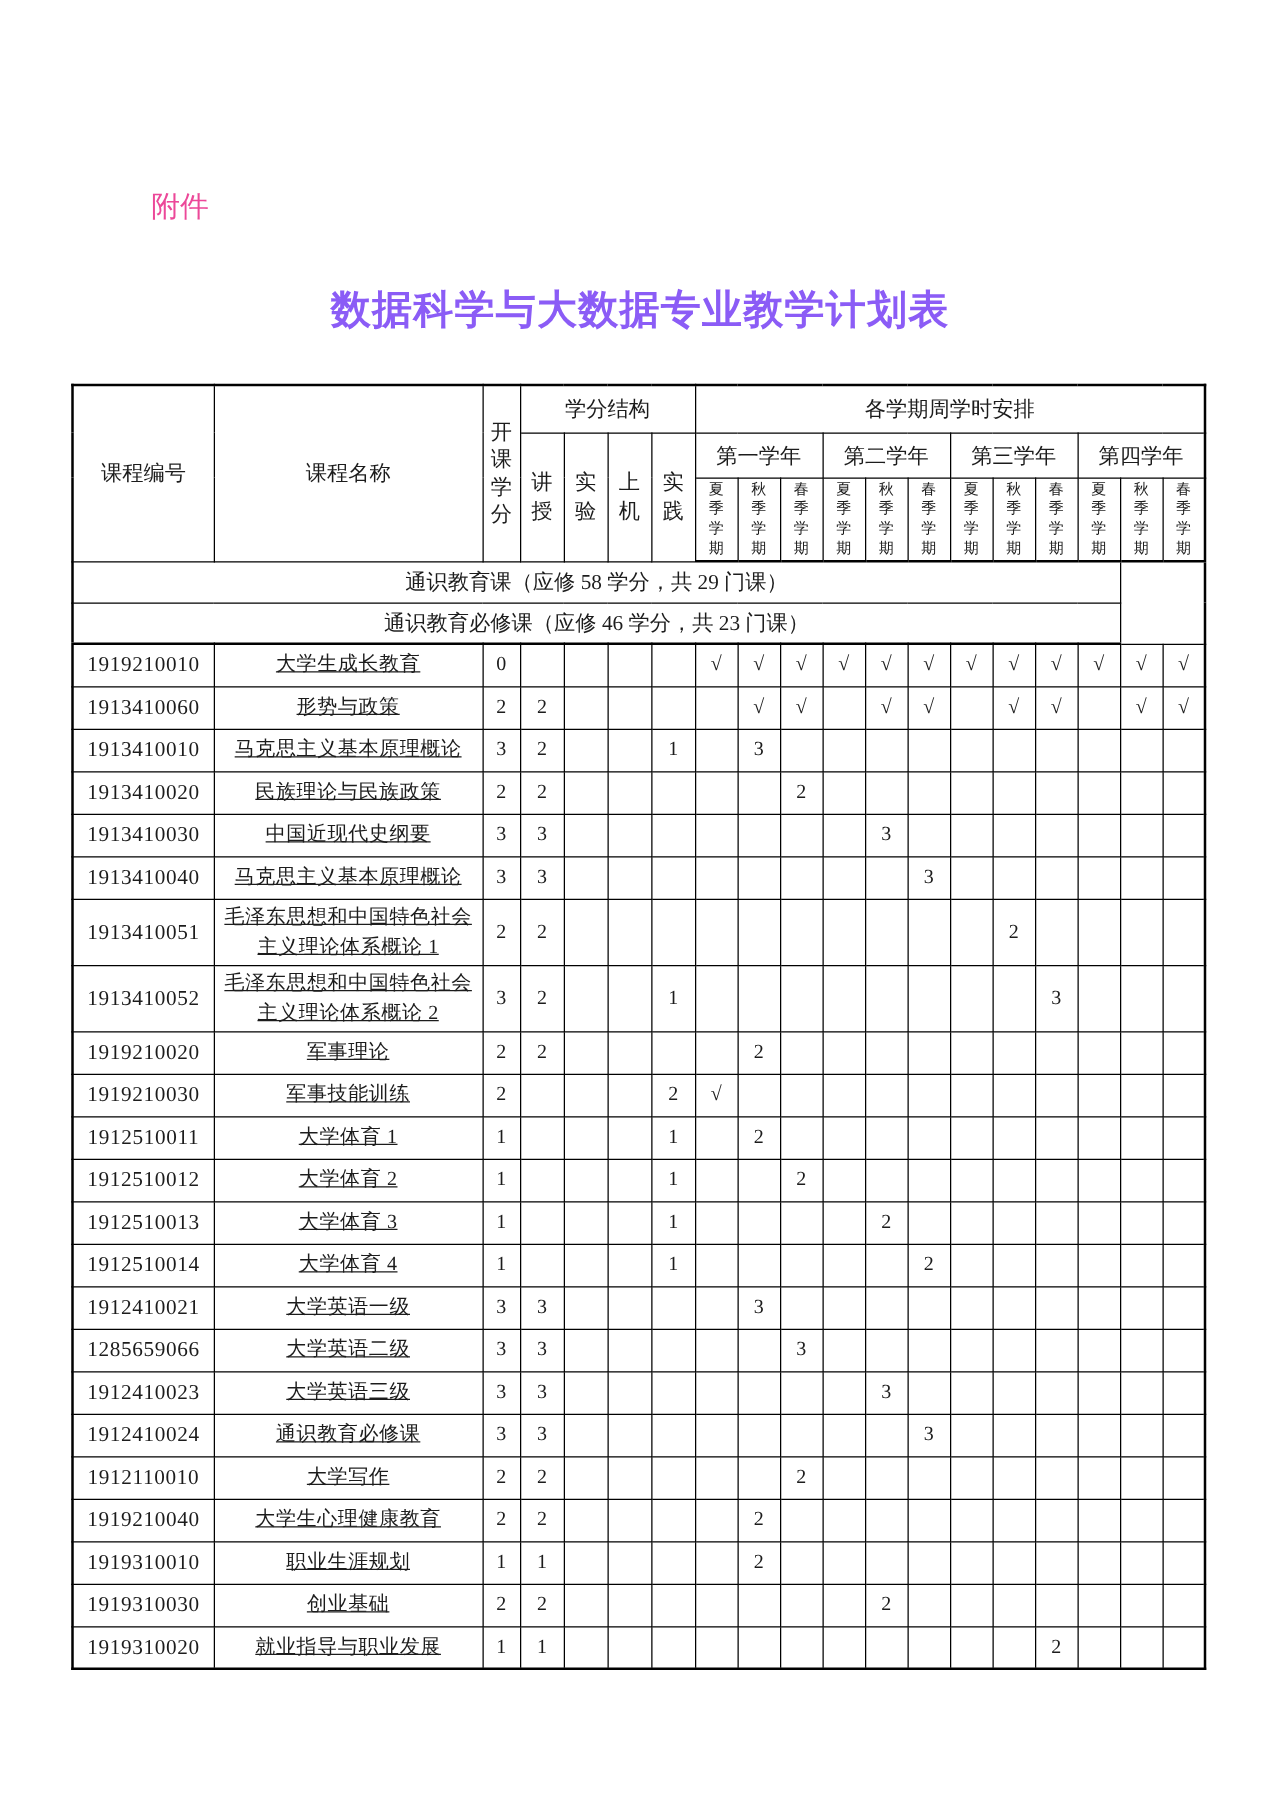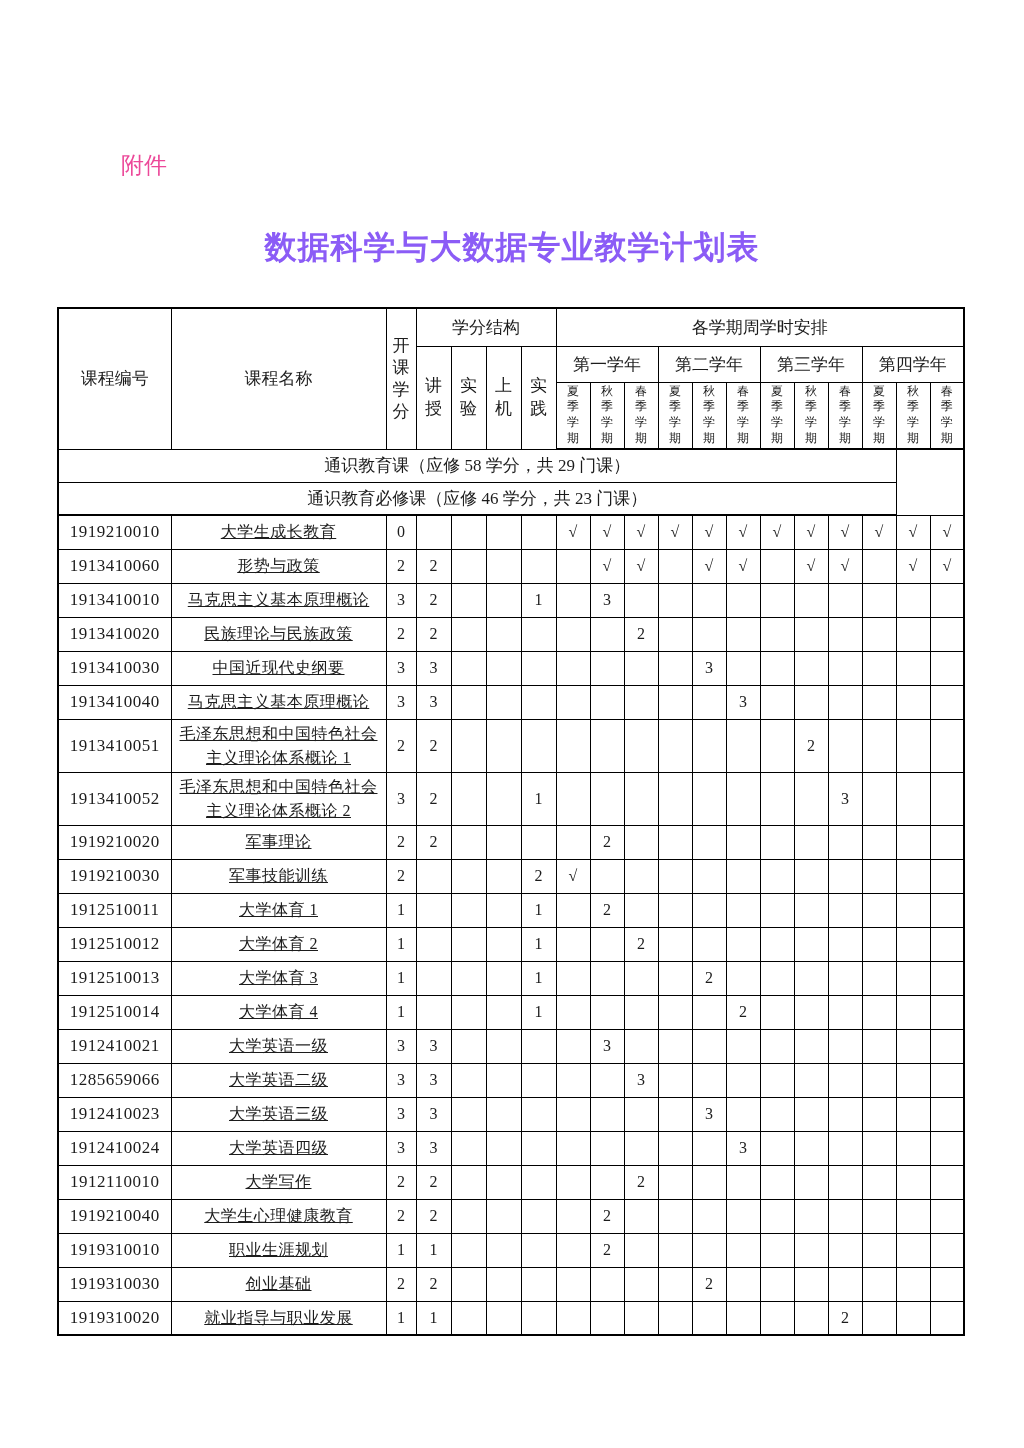--- a/index.html
+++ b/index.html
@@ -520,21 +520,21 @@
         <td class="num-cell sem lb"></td>
         <td class="num-cell sem"></td>
         <td class="num-cell sem lb"></td>
         <td class="num-cell sem lb"></td>
         <td class="num-cell sem"></td>
         <td class="num-cell sem lb"></td>
         <td class="num-cell sem lb"></td>
       </tr>
       <tr class="course-row">
         <td class="id-cell">1912410024</td>
-        <td class="name-cell">大学英语四级</td>
+        <td class="name-cell">通识教育必修课</td>
         <td class="num-cell">3</td>
         <td class="num-cell">3</td>
         <td class="num-cell"></td>
         <td class="num-cell"></td>
         <td class="num-cell"></td>
         <td class="num-cell sem"></td>
         <td class="num-cell sem lb"></td>
         <td class="num-cell sem lb"></td>
         <td class="num-cell sem"></td>
         <td class="num-cell sem lb"></td>

